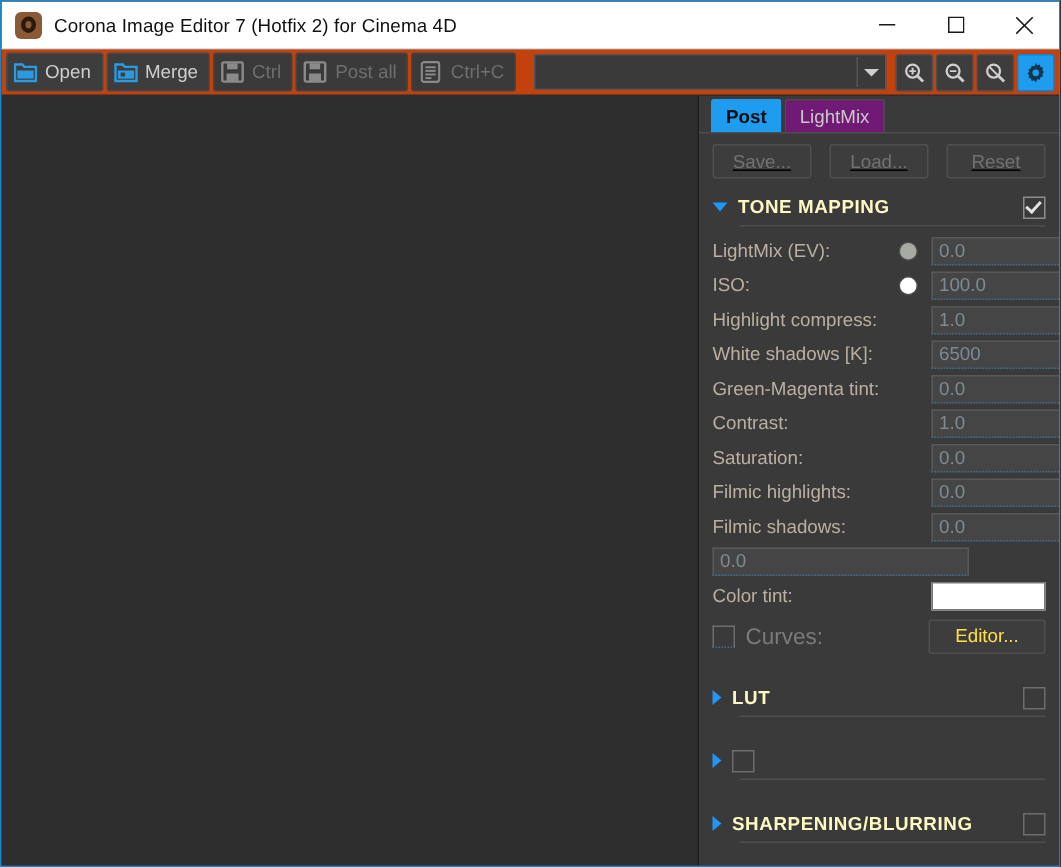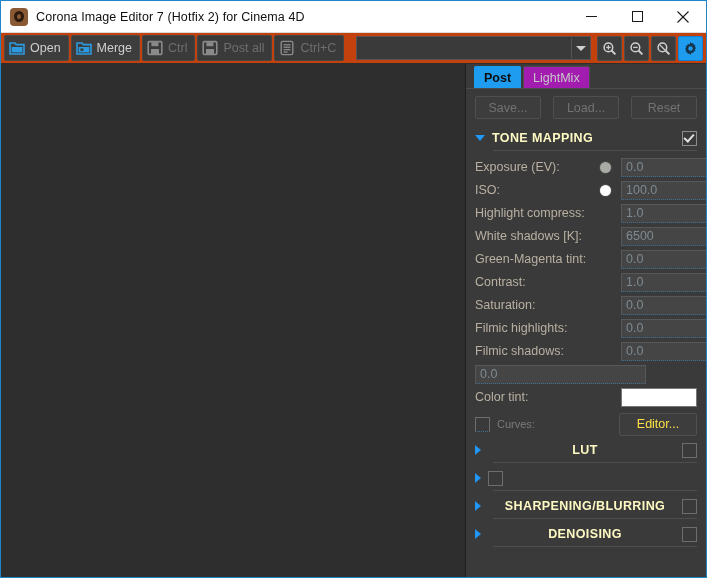--- a/index.html
+++ b/index.html
@@ -187,21 +187,21 @@
     padding-left: 8px;
     border-bottom: 1px solid #4d4d4d;
   }
   .tab {
     height: 21px;
     padding: 0 9px;
     display: flex;
     align-items: center;
     font-size: 12.5px;
     color: #c8c8c8;
-    background: #a21caf;
+    background: #701a75;
     border: 1px solid #4d4d4d;
     border-bottom: none;
     border-radius: 2px 2px 0 0;
     margin-right: 2px;
     cursor: default;
   }
   .tab.active {
     background: #1e9cf0;
     color: #0d0d0d;
     font-weight: bold;
@@ -209,20 +209,21 @@
   }
   .panel-inner {
     flex: 1 1 auto;
     padding: 7px 9px 0 9px;
     overflow: hidden;
   }
   .btn-row {
     display: flex;
     gap: 12px;
     margin-bottom: 9px;
+    text-decoration: underline;
   }
   .pbtn {
     flex: 1 1 0;
     height: 21px;
     background: #3d3d3d;
     border: 1px solid #4f4f4f;
     border-radius: 2px;
     color: #727272;
     font-size: 12.5px;
     display: flex;
@@ -339,33 +340,33 @@
   .curves-row { display: flex; align-items: center; height: 24px; margin-top: 4px; }
   .curves-chk {
     width: 13px; height: 13px;
     border: 1px solid #6d6d6d;
     background: #3a3a3a;
     margin-right: 7px;
     flex: 0 0 auto;
     border-bottom: 1px dotted #3d6f92;
     cursor: default;
   }
-  .curves-label { font-size: 11px; color: #7b7b7b; flex: 1 1 auto; }
+  .curves-label { font-size: 15px; color: #7b7b7b; flex: 1 1 auto; }
   .editor-btn {
     width: 76px; height: 21px;
     background: #3d3d3d;
     border: 1px solid #4f4f4f;
     border-radius: 2px;
     color: #fde047;
     font-size: 12.5px;
     display: flex; align-items: center; justify-content: center;
     flex: 0 0 auto;
     cursor: default;
   }
-  .collapsed-sec { margin-top: 4px; text-align: center; }
+  .collapsed-sec { margin-top: 19px; }
 </style>
 </head>
 <body>
 
 <div class="app">
 
   <div class="titlebar">
     <div class="app-logo">
       <div class="ring"></div>
     </div>
@@ -508,21 +509,21 @@
         </div>
 
         <div class="section-head">
           <div class="tri open"></div>
           <div class="section-title">TONE MAPPING</div>
           <div class="chk checked"></div>
         </div>
         <div class="hr indent"></div>
 
         <div class="field-row">
-          <div class="field-label">Exposure (EV):</div>
+          <div class="field-label">LightMix (EV):</div>
           <div class="radio"></div>
           <div class="spin-wrap">
             <input class="spin-input" type="text" readonly="" value="0.0" style="">
 
           </div>
         </div>
 
         <div class="field-row">
           <div class="field-label">ISO:</div>
           <div class="radio bright"></div>

